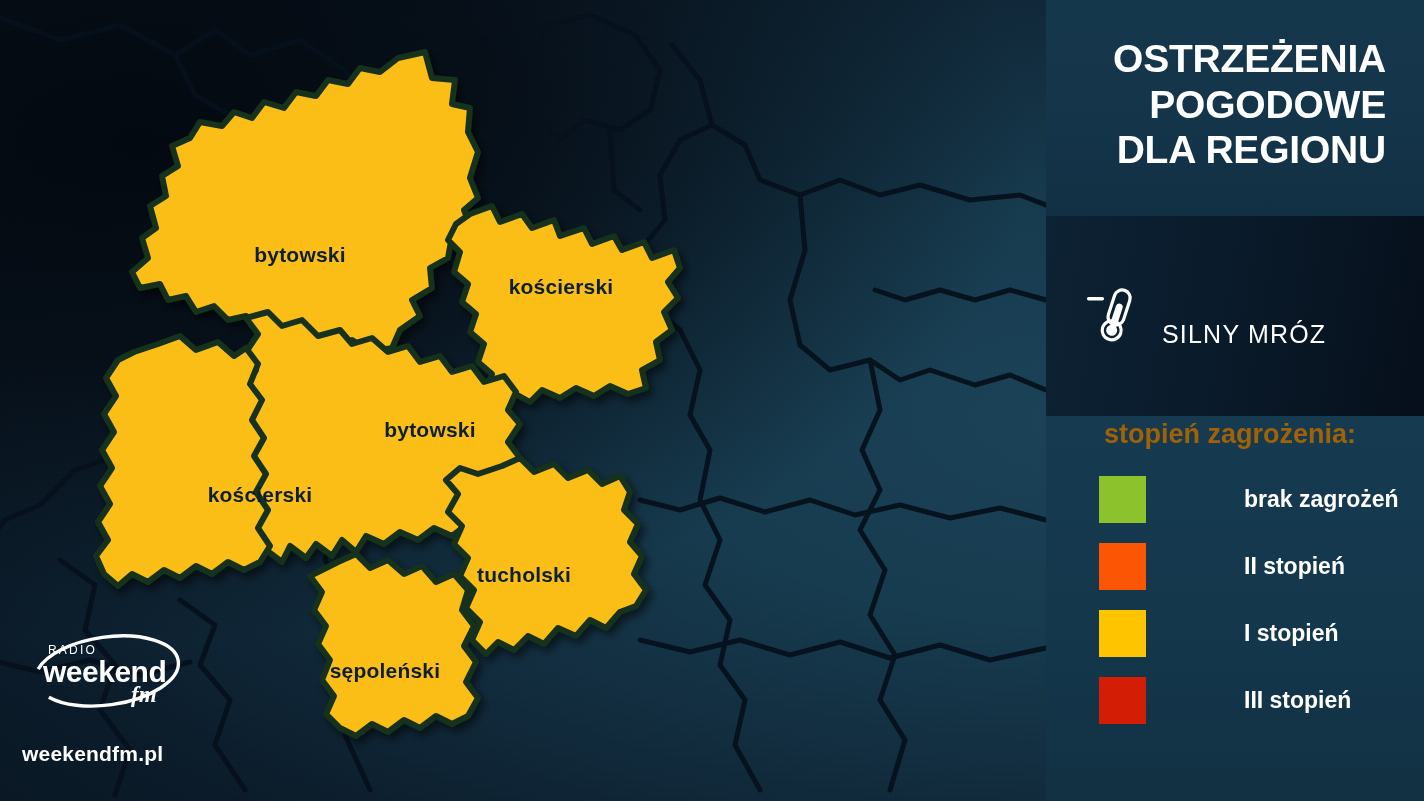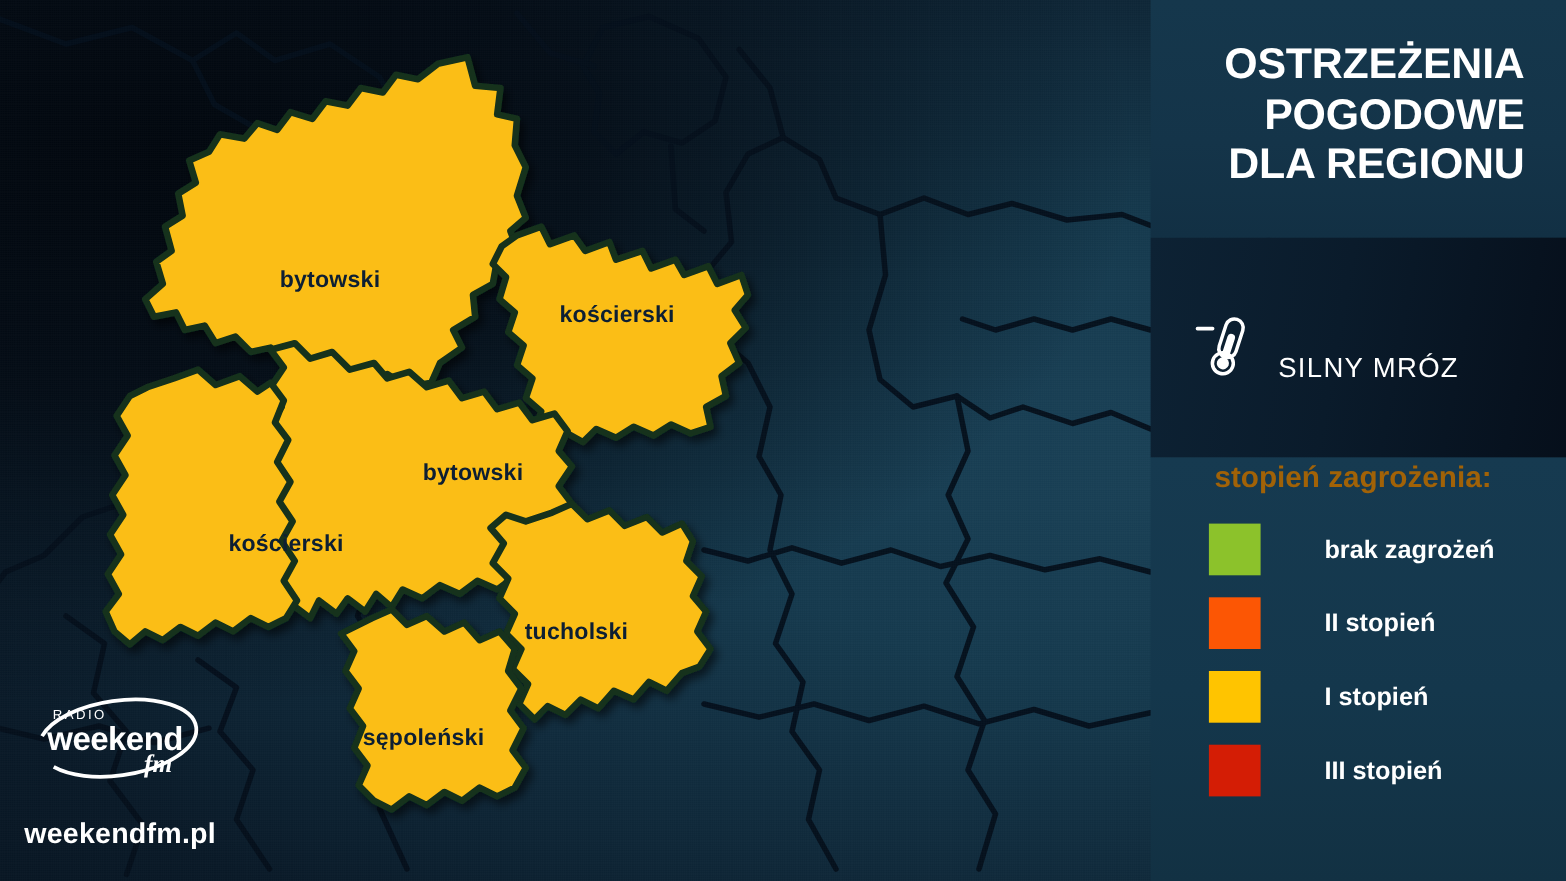--- a/index.html
+++ b/index.html
@@ -126,20 +126,21 @@
   .legend-items {
     position: absolute;
     left: 1099px;
     top: 476px;
   }
   .legend-item {
     display: flex;
     align-items: center;
     height: 47px;
     margin-bottom: 20px;
+    gap: 40px;
   }
   .legend-swatch {
     width: 47px;
     height: 47px;
     flex: 0 0 auto;
   }
   .legend-text {
     margin-left: 58px;
     color: #ffffff;
     font-weight: bold;
@@ -153,21 +154,21 @@
     left: 18px;
     top: 625px;
     width: 178px;
     height: 92px;
   }
   .site-url {
     position: absolute;
     left: 22px;
     top: 742px;
     color: #ffffff;
-    font-size: 26px;
+    font-size: 21px;
     font-weight: bold;
     letter-spacing: 0.2px;
   }
 </style>
 </head>
 <body>
 
 <div id="stage">
 
   <div class="bg-base"></div>

